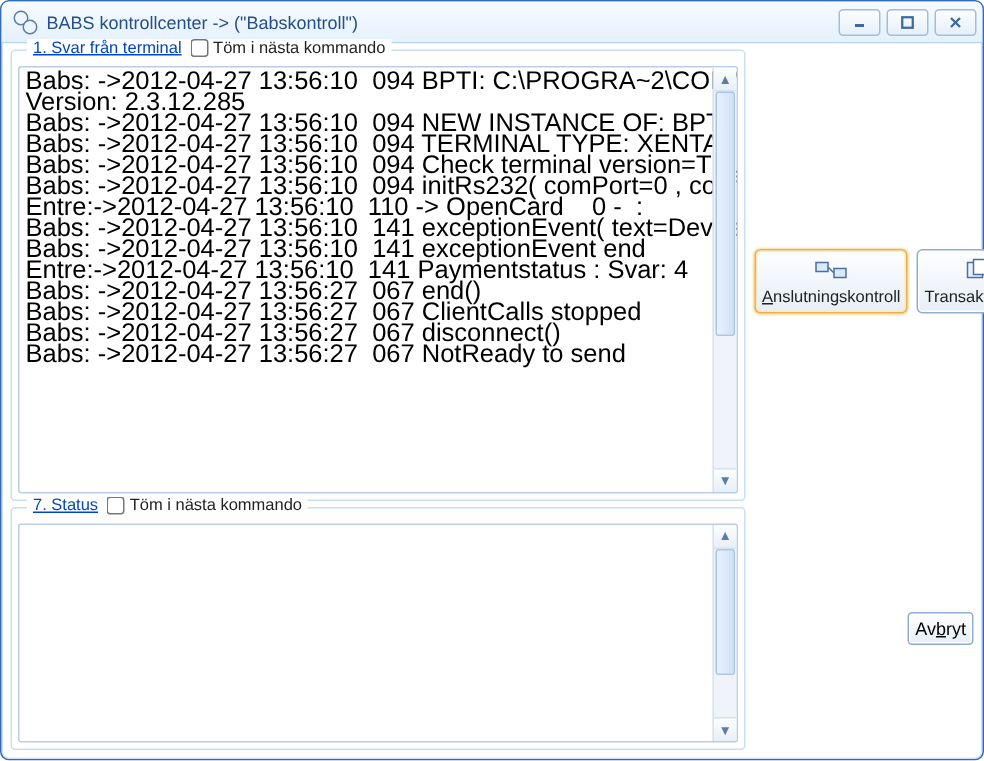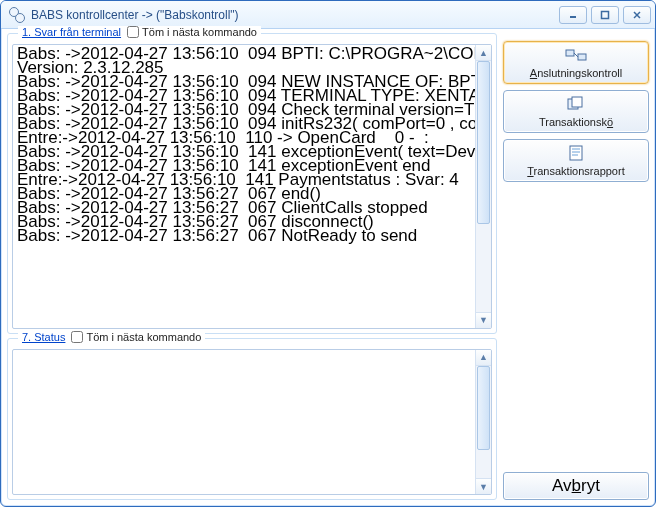--- a/index.html
+++ b/index.html
@@ -146,24 +146,24 @@
     font-family: Tahoma, "Segoe UI", sans-serif;
     font-size: 17px;
     line-height: 14px;
     color: #000;
     white-space: pre;
   }
 
   .btncol {
     width: 146px;
     display: flex;
-    flex-direction: column;
     gap: 6px;
     padding-top: 8px;
     flex-shrink: 0;
+    align-items: center;
   }
   .btncol.bottom {
     padding-top: 0;
     justify-content: flex-end;
   }
   .bigbtn {
     border: 1px solid #8faed2;
     border-radius: 4px;
     background: linear-gradient(#fefefe,#e6eef8);
     padding: 3px 4px 4px 4px;
@@ -183,23 +183,23 @@
   }
   .bigbtn .bicon {
     width: 24px; height: 20px;
     display:flex; align-items:center; justify-content:center;
   }
   .bigbtn .lbl .ul { text-decoration: underline; }
   .smallbtn {
     border: 1px solid #8faed2;
     border-radius: 3px;
     background: linear-gradient(#fefefe,#e6eef8);
-    padding: 3px 16px;
+    padding: 3px 4px;
     text-align: center;
-    font-size: 17px;
+    font-size: 12px;
     box-shadow: inset 0 0 0 1px #fff;
   }
   .smallbtn .ul { text-decoration: underline; }
 
   .twocircles {
     position:relative; width:16px; height:16px;
   }
   .twocircles::before, .twocircles::after {
     content:""; position:absolute; width:8px; height:8px;
     border:1px solid #5a7da8; border-radius:50%; background:#eef5fd;

